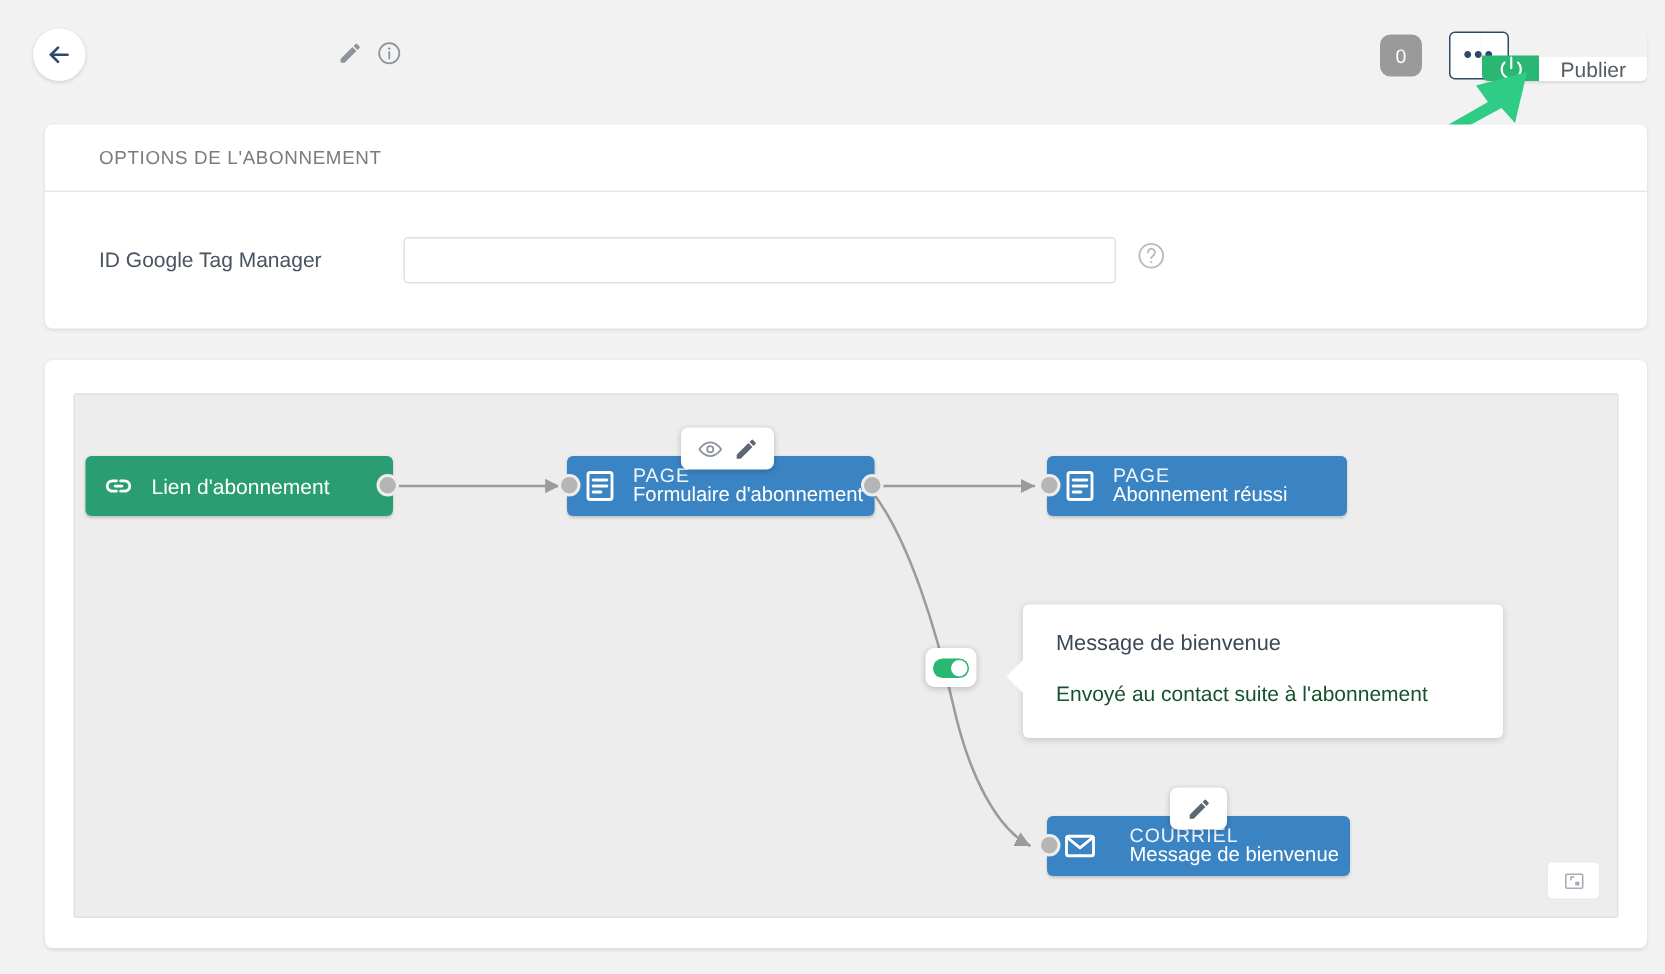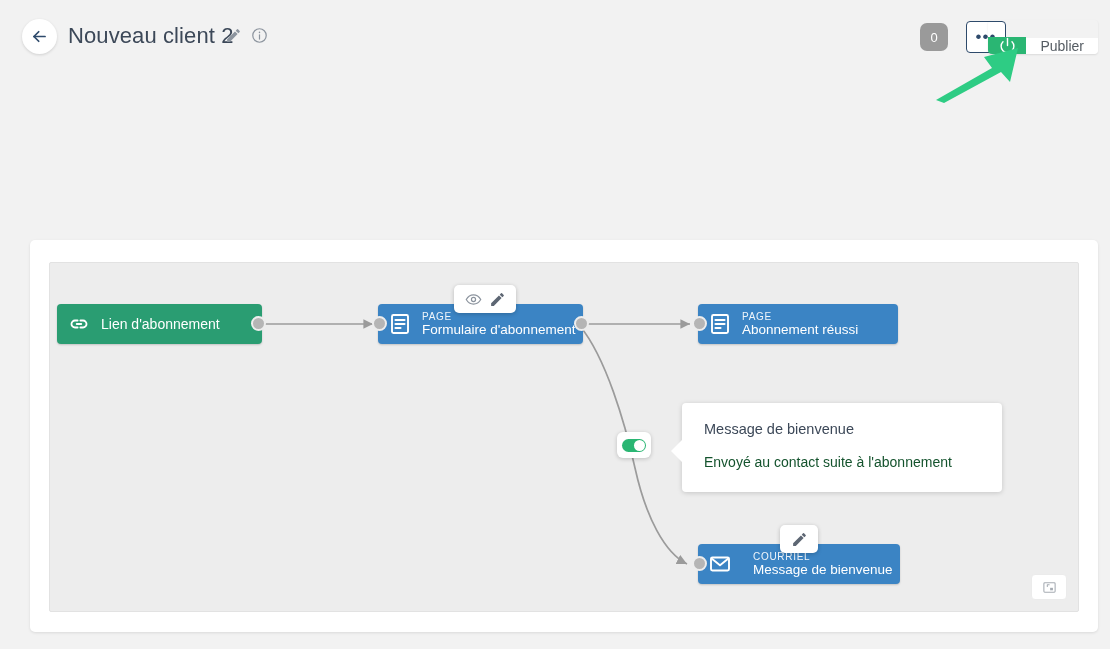--- a/index.html
+++ b/index.html
@@ -105,21 +105,21 @@
   
   .node {
     position: absolute; height: 40px; border-radius: 4px;
     display: flex; align-items: center; color: #ffffff;
     box-shadow: 0 1px 2px rgba(0,0,0,0.18); cursor: pointer;
   }
   .node-green { background: #2a9d72; }
   .node-blue  { background: #3b84c4; }
   .node-ico { display: flex; align-items: center; justify-content: center; width: 44px; flex: none; }
   .node-txt { display: flex; flex-direction: column; justify-content: center; padding-right: 16px; }
-  .node-kind { font-size: 10px; letter-spacing: 0.7px; line-height: 11px; opacity: 0.92; }
+  .node-kind { font-size: 13px; letter-spacing: 0.7px; line-height: 11px; opacity: 0.92; }
   .node-name { font-size: 13.5px; line-height: 16px; white-space: nowrap; }
   .node-single { font-size: 14px; white-space: nowrap; }
 
   .port {
     position: absolute; width: 15px; height: 15px; border-radius: 50%;
     background: #b5b5b5; border: 2px solid #ededed; cursor: pointer;
   }
 
   
   .action-pill {
@@ -173,21 +173,20 @@
 
   <div class="header">
 
     <div class="back-btn">
       <svg width="19" height="19" viewBox="0 0 24 24" fill="none" stroke="#2e4a6b" stroke-width="2.2" stroke-linecap="round" stroke-linejoin="round">
         <line x1="19" y1="12" x2="5" y2="12"></line>
           <polyline points="11 18 5 12 11 6"></polyline>
       </svg>
     </div>
 
-    <div class="page-title">Nouveau client 2</div>
 
     <span class="title-pencil">
       <svg width="17" height="17" viewBox="0 0 24 24" fill="#8c949e">
         <path d="M3 17.25V21h3.75L17.81 9.94l-3.75-3.75L3 17.25zM20.71 7.04a1 1 0 000-1.41l-2.34-2.34a1 1 0 00-1.41 0l-1.83 1.83 3.75 3.75 1.83-1.83z"></path>
       </svg>
     </span>
 
     <span class="title-info">
       <svg width="17" height="17" viewBox="0 0 24 24" fill="none" stroke="#8c949e" stroke-width="1.7">
         <circle cx="12" cy="12" r="9.5"></circle>
@@ -210,20 +209,36 @@
         </svg>
       </div>
       <div class="publish-label">Publier</div>
     </div>
 
     <svg class="green-arrow" width="95" height="62" viewBox="0 0 95 62">
       <path d="M6 58 L62 26 L54 15 L88 6 L80 40 L71 30 L14 61 Z" fill="#2ecc84"></path>
     </svg>
   </div>
 
+  <div class="card card-options">
+    <div class="card-head">
+      <div class="card-head-title">OPTIONS DE L'ABONNEMENT</div>
+    </div>
+    <div class="field-row">
+      <div class="field-label">ID Google Tag Manager</div>
+      <input class="text-input" type="text" value="" placeholder="" style="">
+      <span class="help-icon">
+        <svg width="19" height="19" viewBox="0 0 24 24" fill="none" stroke="#b7bcc3" stroke-width="1.6">
+          <circle cx="12" cy="12" r="10"></circle>
+          <path d="M9.2 9.1a2.9 2.9 0 115.6 1c0 1.9-2.8 2.3-2.8 4" stroke-linecap="round"></path>
+          <circle cx="12" cy="17.3" r="0.95" fill="#b7bcc3" stroke="none"></circle>
+        </svg>
+      </span>
+    </div>
+  </div>
 
   <div class="card card-flow">
     <div class="canvas">
 
       <svg class="edges">
         <defs>
           <marker id="ah" markerWidth="7" markerHeight="7" refX="6" refY="3" orient="auto">
             <path d="M0,0 L6,3 L0,6 z" fill="#9b9b9b"></path>
           </marker>
         </defs>

